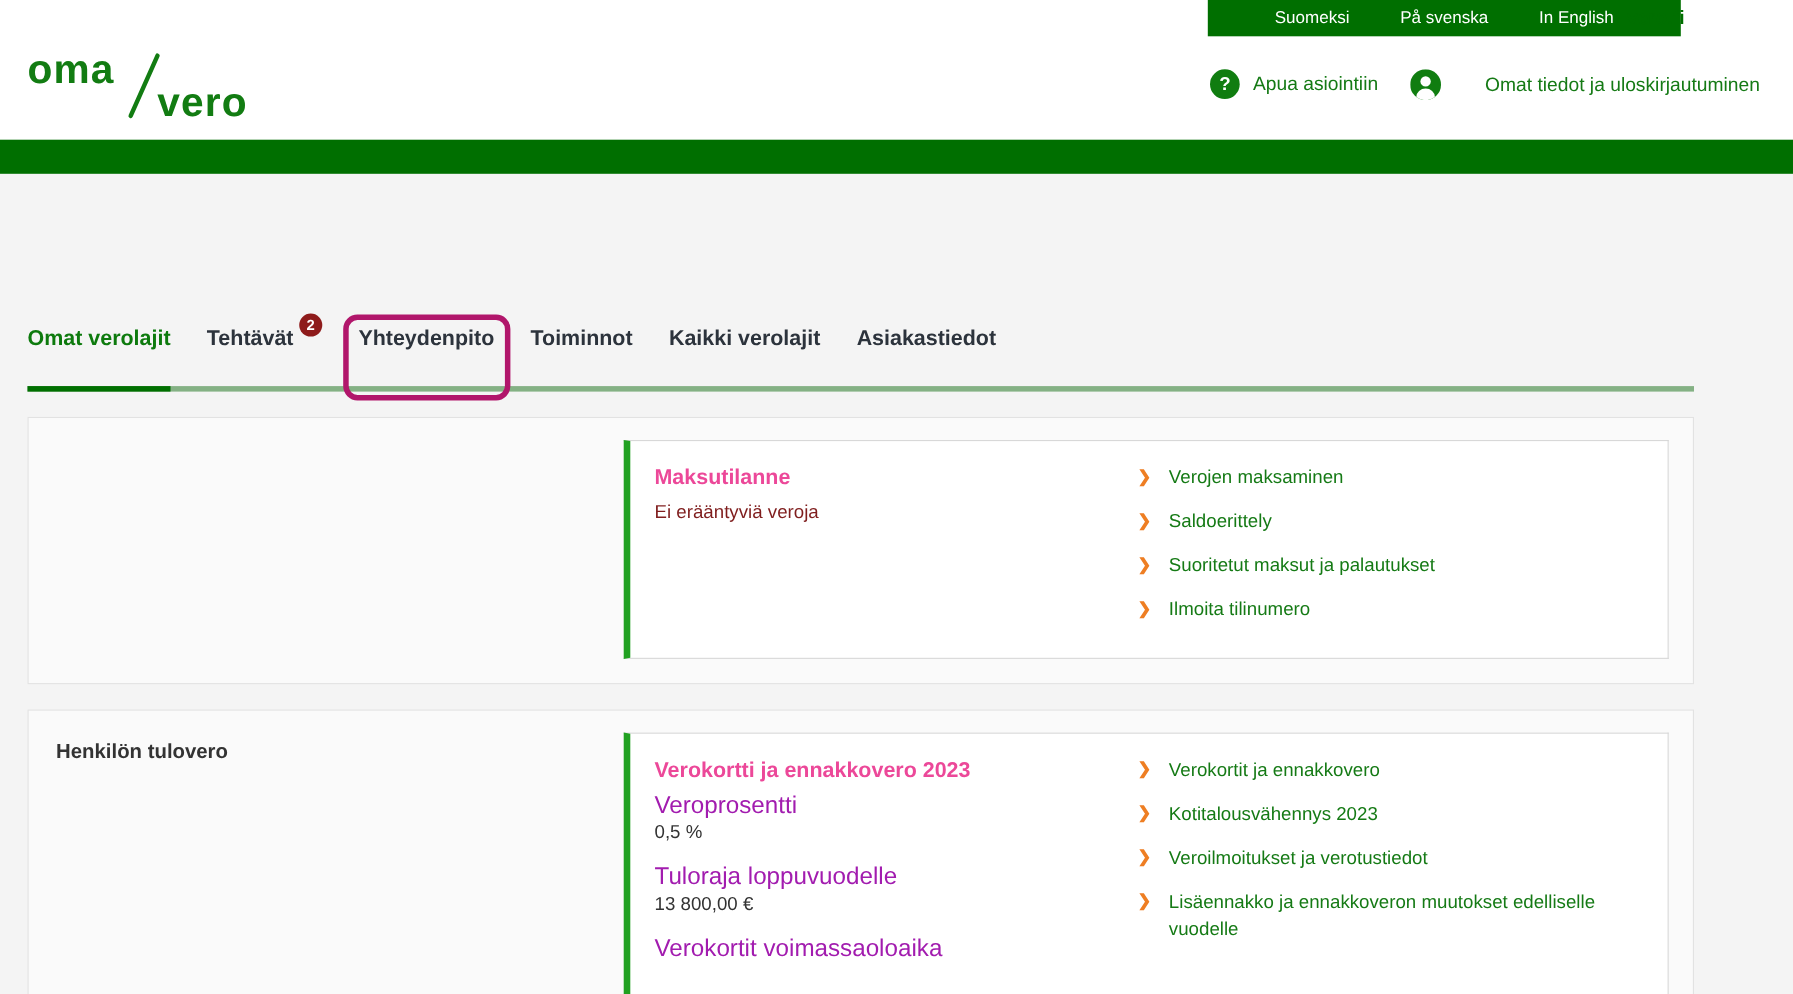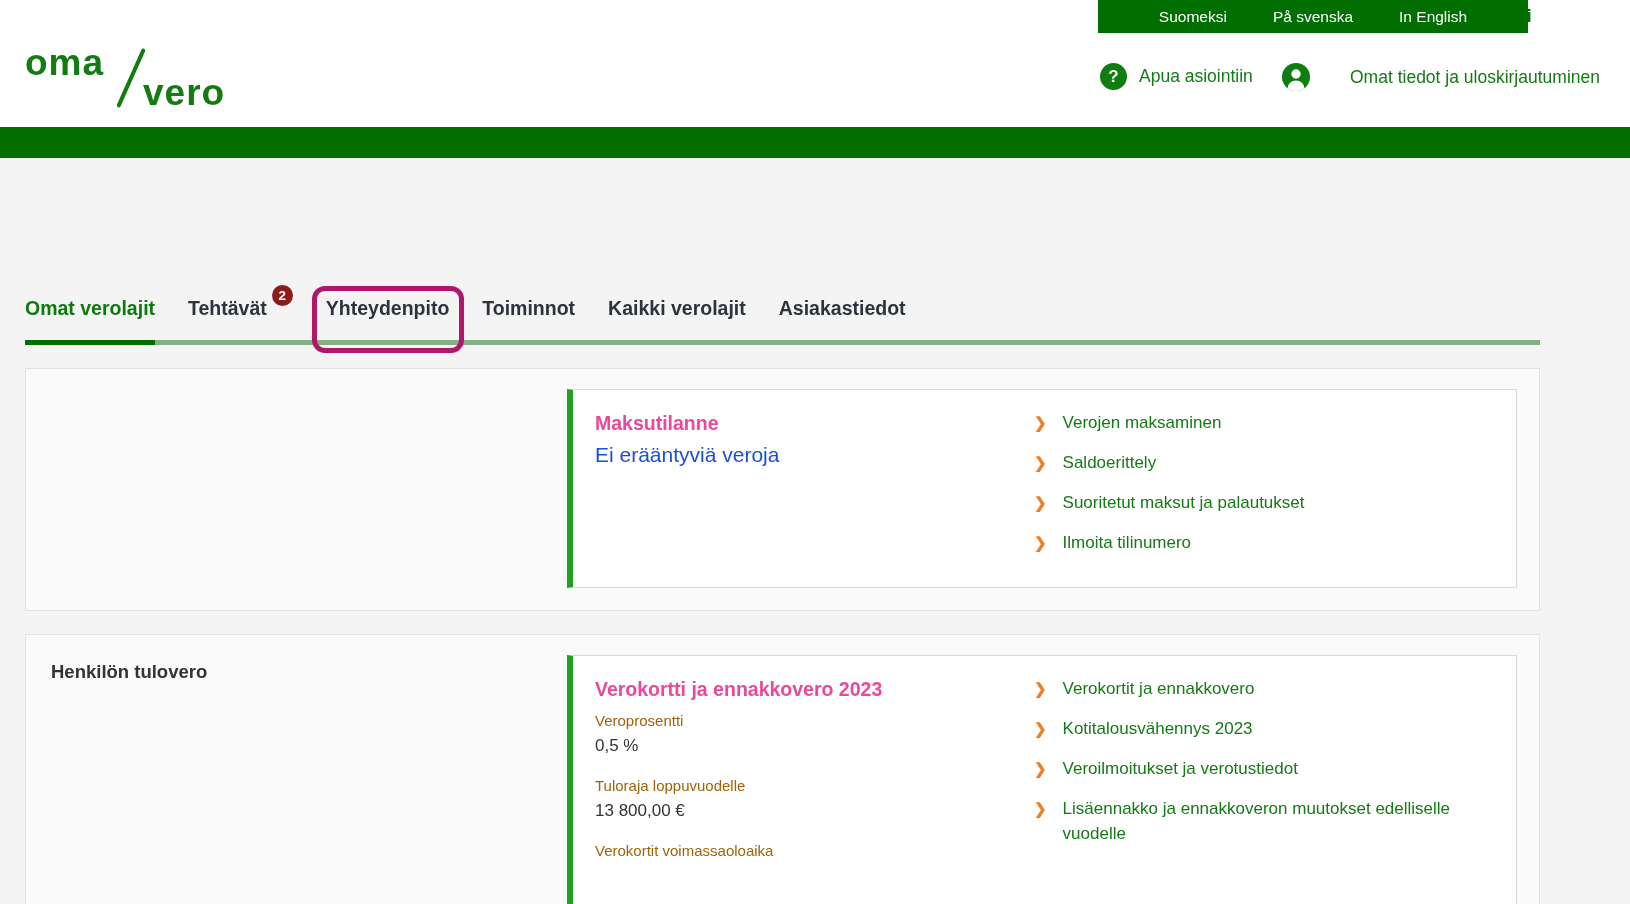--- a/index.html
+++ b/index.html
@@ -45,21 +45,21 @@
   
   .tabs-wrap { margin-left:25px; width:1515px; }
   .tabs {
     margin-top:137px;
     display:flex; gap:33px; align-items:flex-end;
     border-bottom:5px solid var(--underline_light_green);
   }
   .tab {
     position:relative;
     font-size:19.5px; font-weight:600; color:#2c333c;
-    line-height:26px; padding-bottom:19px;
+    line-height:26px; padding-bottom:30px;
     cursor:pointer; white-space:nowrap;
   }
   .tab.active { color:var(--active_tab_green); }
   .tab.active::after {
     content:""; position:absolute; left:0; right:0; bottom:-5px; height:5px;
     background:var(--brand_dark_green);
   }
   .tab.has-badge { margin-right:26px; }
   .badge {
     position:absolute; top:-10px; right:-26px;
@@ -88,23 +88,23 @@
   .card {
     flex:1; margin:20px 22px 22px 0;
     background:#ffffff; border:1px solid #d8d8d8;
     border-left:6px solid var(--card_accent_green);
     display:flex; padding:17px 20px 17px 22px;
   }
   .section:nth-of-type(1) .card { min-height:195px; }
   .section:nth-of-type(2) .card { min-height:285px; }
   .card-content { flex:1; padding-top:3px; }
   .card-title { font-size:19.5px; font-weight:700; color:#ec4899; margin-bottom:6px; line-height:26px; }
-  .card-subtitle { font-size:21px; color:#1d4ed8; line-height:25px; }
+  .card-subtitle { font-size:17px; color:#7f1d1d; line-height:25px; }
   .field { margin-bottom:15px; }
-  .field-label { font-size:15px; color:#a16207; line-height:25px; }
+  .field-label { font-size:22px; color:#a21caf; line-height:25px; }
   .field-value { font-size:17px; color:#333; line-height:25px; }
   .card-links { width:462px; flex:0 0 auto; padding-top:3px; }
   .link-row { display:flex; gap:16px; margin-bottom:15px; cursor:pointer; }
   .chevron-icon { color:var(--chevron_orange); font-weight:700; font-size:15px; line-height:25px; flex:0 0 auto; }
   .link-text { color:var(--link_green); font-size:17px; line-height:25px; }
 </style>
 </head>
 <body>
 
 <div class="header">

